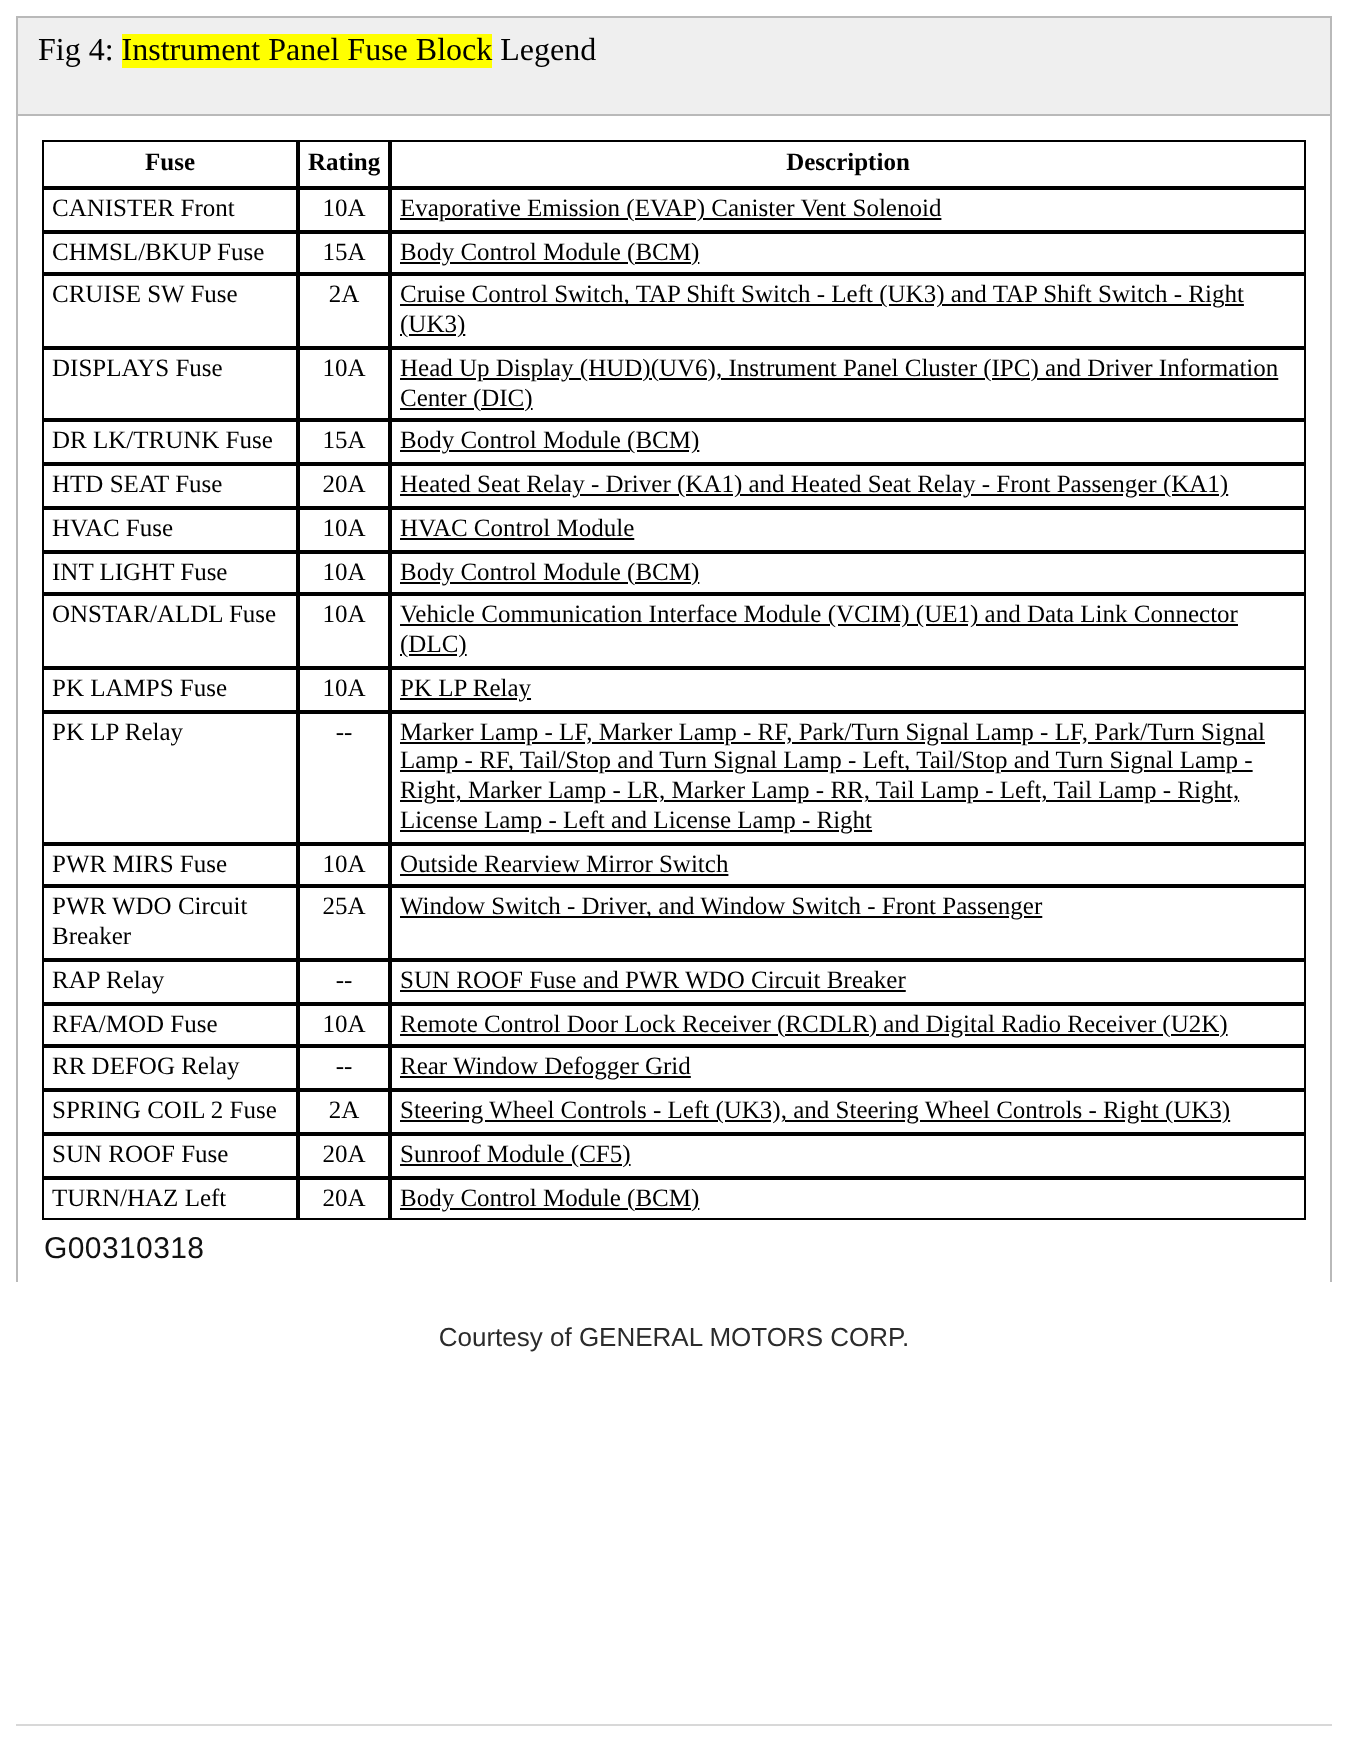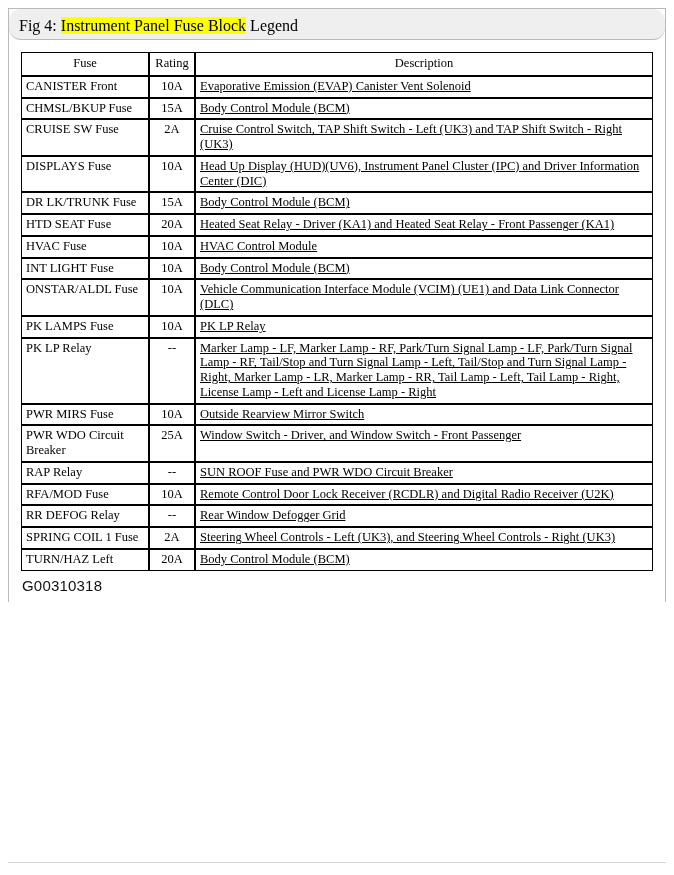--- a/index.html
+++ b/index.html
@@ -24,25 +24,24 @@
   .doc-frame {
     border: 1px solid #b9b9b9;
     border-bottom: none;
     background: #ffffff;
     width: 658px;
     box-sizing: border-box;
   }
   .fig-header {
     background: #efefef;
     border-bottom: 1px solid #b9b9b9;
-    padding: 7px 10px 4px 10px;
+    padding: 7px 10px 22px 10px;
     font-size: 16px;
     color: #000;
     line-height: 1.2;
-    border-radius: 12px;
   }
   .fig-header .hl {
     background: #ffff00;
   }
   .table-wrap {
     padding: 12px 12px 4px 12px;
   }
   table.fuse-table {
     border-collapse: separate;
     border-spacing: 0;
@@ -53,21 +52,21 @@
   }
   table.fuse-table th,
   table.fuse-table td {
     border: 1px solid #000;
     padding: 2px 4px 3px 4px;
     vertical-align: top;
     line-height: 1.18;
   }
   table.fuse-table thead th {
     text-align: center;
-    font-weight: normal;
+    font-weight: bold;
     padding-top: 3px;
     padding-bottom: 4px;
   }
   .col-fuse { width: 128px; }
   .col-rating { width: 46px; }
   .col-desc { width: auto; }
   td.fuse-cell { text-align: left; }
   td.rating-cell { text-align: center; }
   td.desc-cell { text-align: left; text-decoration: underline; }
   .doc-id {
@@ -193,30 +192,36 @@
               <td class="fuse-cell">RFA/MOD Fuse</td>
               <td class="rating-cell">10A</td>
               <td class="desc-cell">Remote Control Door Lock Receiver (RCDLR) and Digital Radio Receiver (U2K)</td>
             </tr>
             <tr>
               <td class="fuse-cell">RR DEFOG Relay</td>
               <td class="rating-cell">--</td>
               <td class="desc-cell">Rear Window Defogger Grid</td>
             </tr>
             <tr>
-              <td class="fuse-cell">SPRING COIL 1 Fuse</td>
+              <td class="fuse-cell">SPRING COIL 2 Fuse</td>
               <td class="rating-cell">2A</td>
               <td class="desc-cell">Steering Wheel Controls - Left (UK3), and Steering Wheel Controls - Right (UK3)</td>
+            </tr>
+            <tr>
+              <td class="fuse-cell">SUN ROOF Fuse</td>
+              <td class="rating-cell">20A</td>
+              <td class="desc-cell">Sunroof Module (CF5)</td>
             </tr>
             <tr>
               <td class="fuse-cell">TURN/HAZ Left</td>
               <td class="rating-cell">20A</td>
               <td class="desc-cell">Body Control Module (BCM)</td>
             </tr>
           </tbody>
       </table>
     </div>
 
     <div class="doc-id">G00310318</div>
   </div>
 
+  <div class="courtesy">Courtesy of GENERAL MOTORS CORP.</div>
   <div class="bottom-rule"></div>
 </div>
 
 </body></html>

